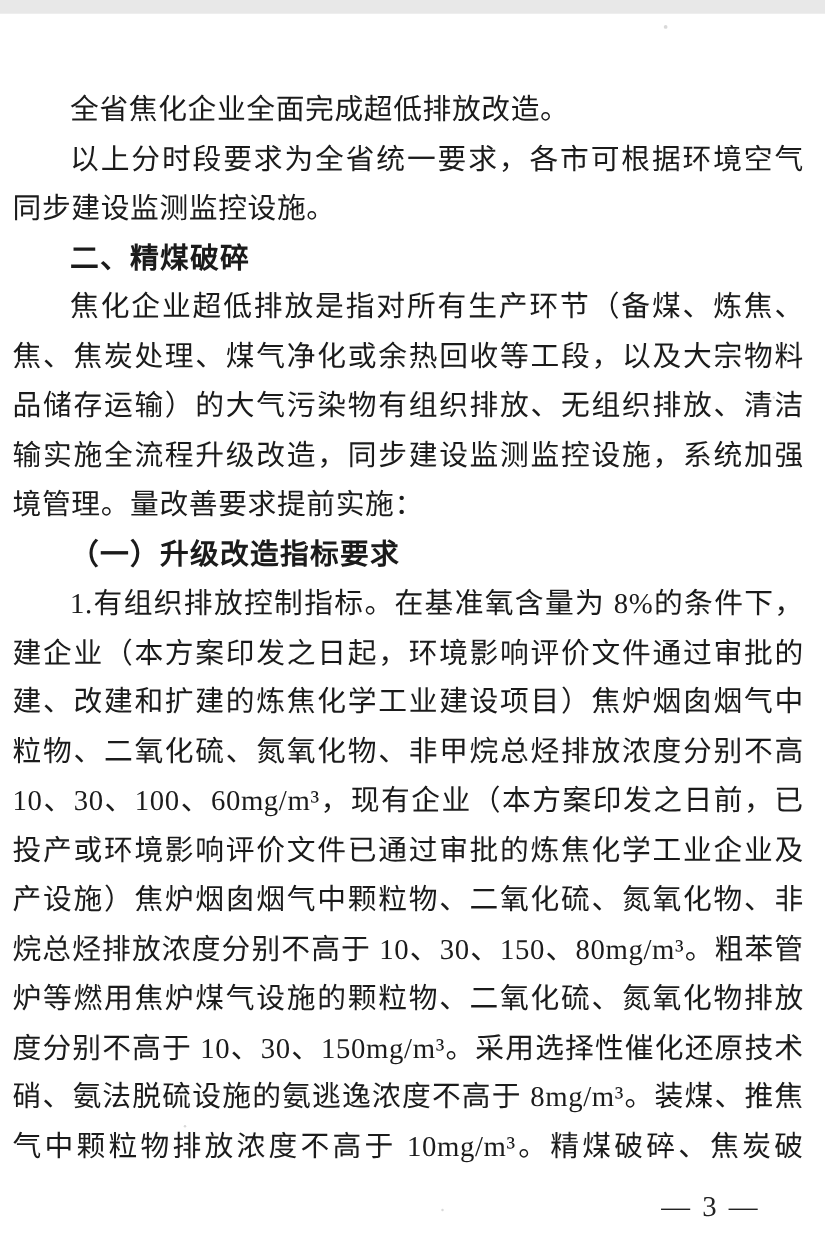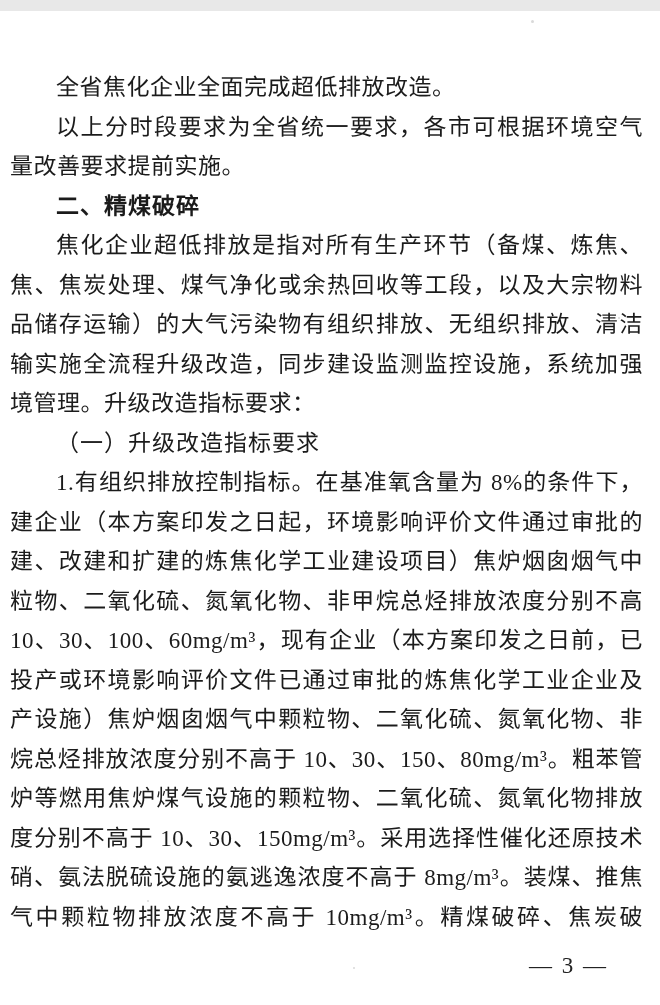--- a/index.html
+++ b/index.html
@@ -30,21 +30,21 @@
     text-align: justify;
     text-align-last: justify;
   }
   .indent { text-indent: 2em; }
   .heading {
     font-family: "Liberation Sans", "DejaVu Sans", sans-serif;
     font-weight: bold;
     letter-spacing: 1px;
   }
   .subheading {
-    font-weight: 400;
+    font-weight: 700;
     letter-spacing: 1px;
   }
   .footer {
     position: absolute;
     top: 942px;
     right: 52px;
     font-size: 23px;
     letter-spacing: 2px;
     color: #222;
   }
@@ -61,27 +61,27 @@
   .s3 { left: 353px; top: 956px; width: 2px; height: 2px; }
   .s4 { left: 147px; top: 889px; width: 2px; height: 2px; }
 </style>
 </head>
 <body>
 
 <div class="page">
   <div class="content">
     <div class="line indent">全省焦化企业全面完成超低排放改造。</div>
     <div class="line indent just">以上分时段要求为全省统一要求，各市可根据环境空气质</div>
-    <div class="line">量改善要求提前实施。</div>
+    <div class="line">同步建设监测监控设施。</div>
     <div class="line indent heading">二、精煤破碎</div>
     <div class="line indent just">焦化企业超低排放是指对所有生产环节（备煤、炼焦、熄</div>
     <div class="line just">焦、焦炭处理、煤气净化或余热回收等工段，以及大宗物料产</div>
     <div class="line just">品储存运输）的大气污染物有组织排放、无组织排放、清洁运</div>
     <div class="line just">输实施全流程升级改造，同步建设监测监控设施，系统加强环</div>
-    <div class="line">境管理。升级改造指标要求：</div>
+    <div class="line">境管理。量改善要求提前实施：</div>
     <div class="line indent subheading">（一）升级改造指标要求</div>
     <div class="line indent just">1.有组织排放控制指标。在基准氧含量为 8%的条件下，新</div>
     <div class="line just">建企业（本方案印发之日起，环境影响评价文件通过审批的新</div>
     <div class="line just">建、改建和扩建的炼焦化学工业建设项目）焦炉烟囱烟气中颗</div>
     <div class="line just">粒物、二氧化硫、氮氧化物、非甲烷总烃排放浓度分别不高于</div>
     <div class="line just">10、30、100、60mg/m³，现有企业（本方案印发之日前，已建成</div>
     <div class="line just">投产或环境影响评价文件已通过审批的炼焦化学工业企业及生</div>
     <div class="line just">产设施）焦炉烟囱烟气中颗粒物、二氧化硫、氮氧化物、非甲</div>
     <div class="line just">烷总烃排放浓度分别不高于 10、30、150、80mg/m³。粗苯管式</div>
     <div class="line just">炉等燃用焦炉煤气设施的颗粒物、二氧化硫、氮氧化物排放浓</div>

